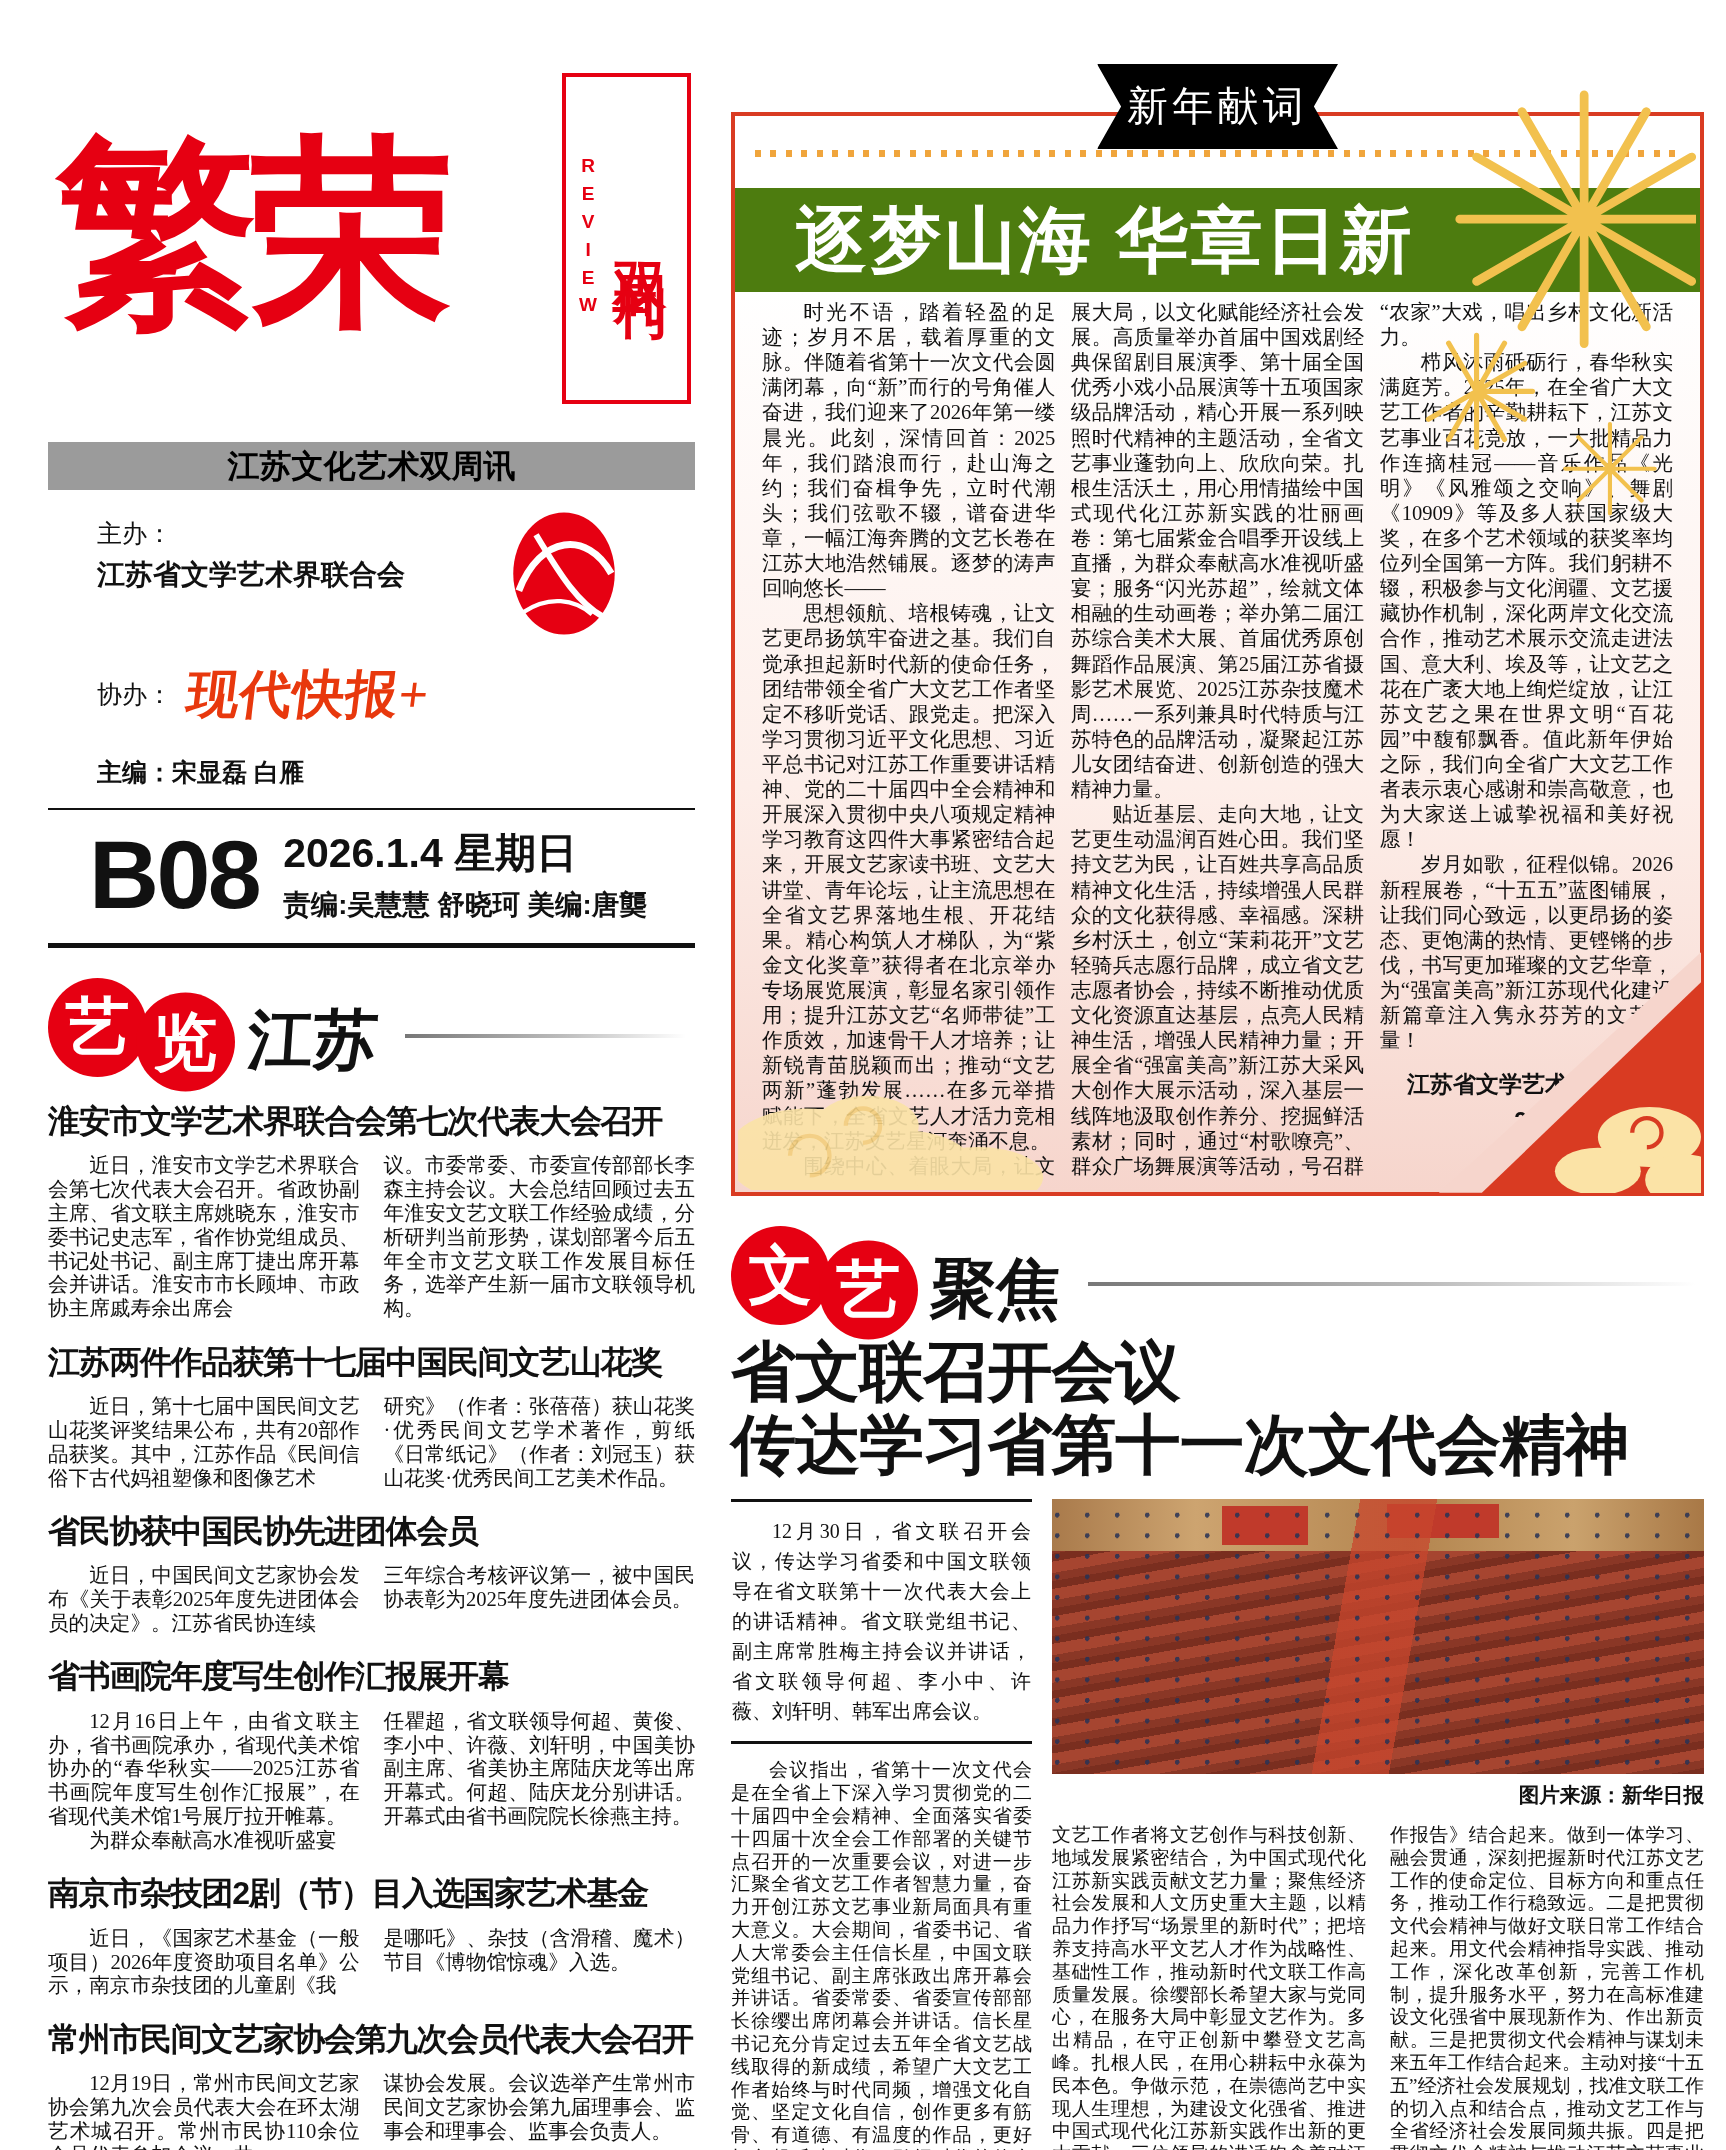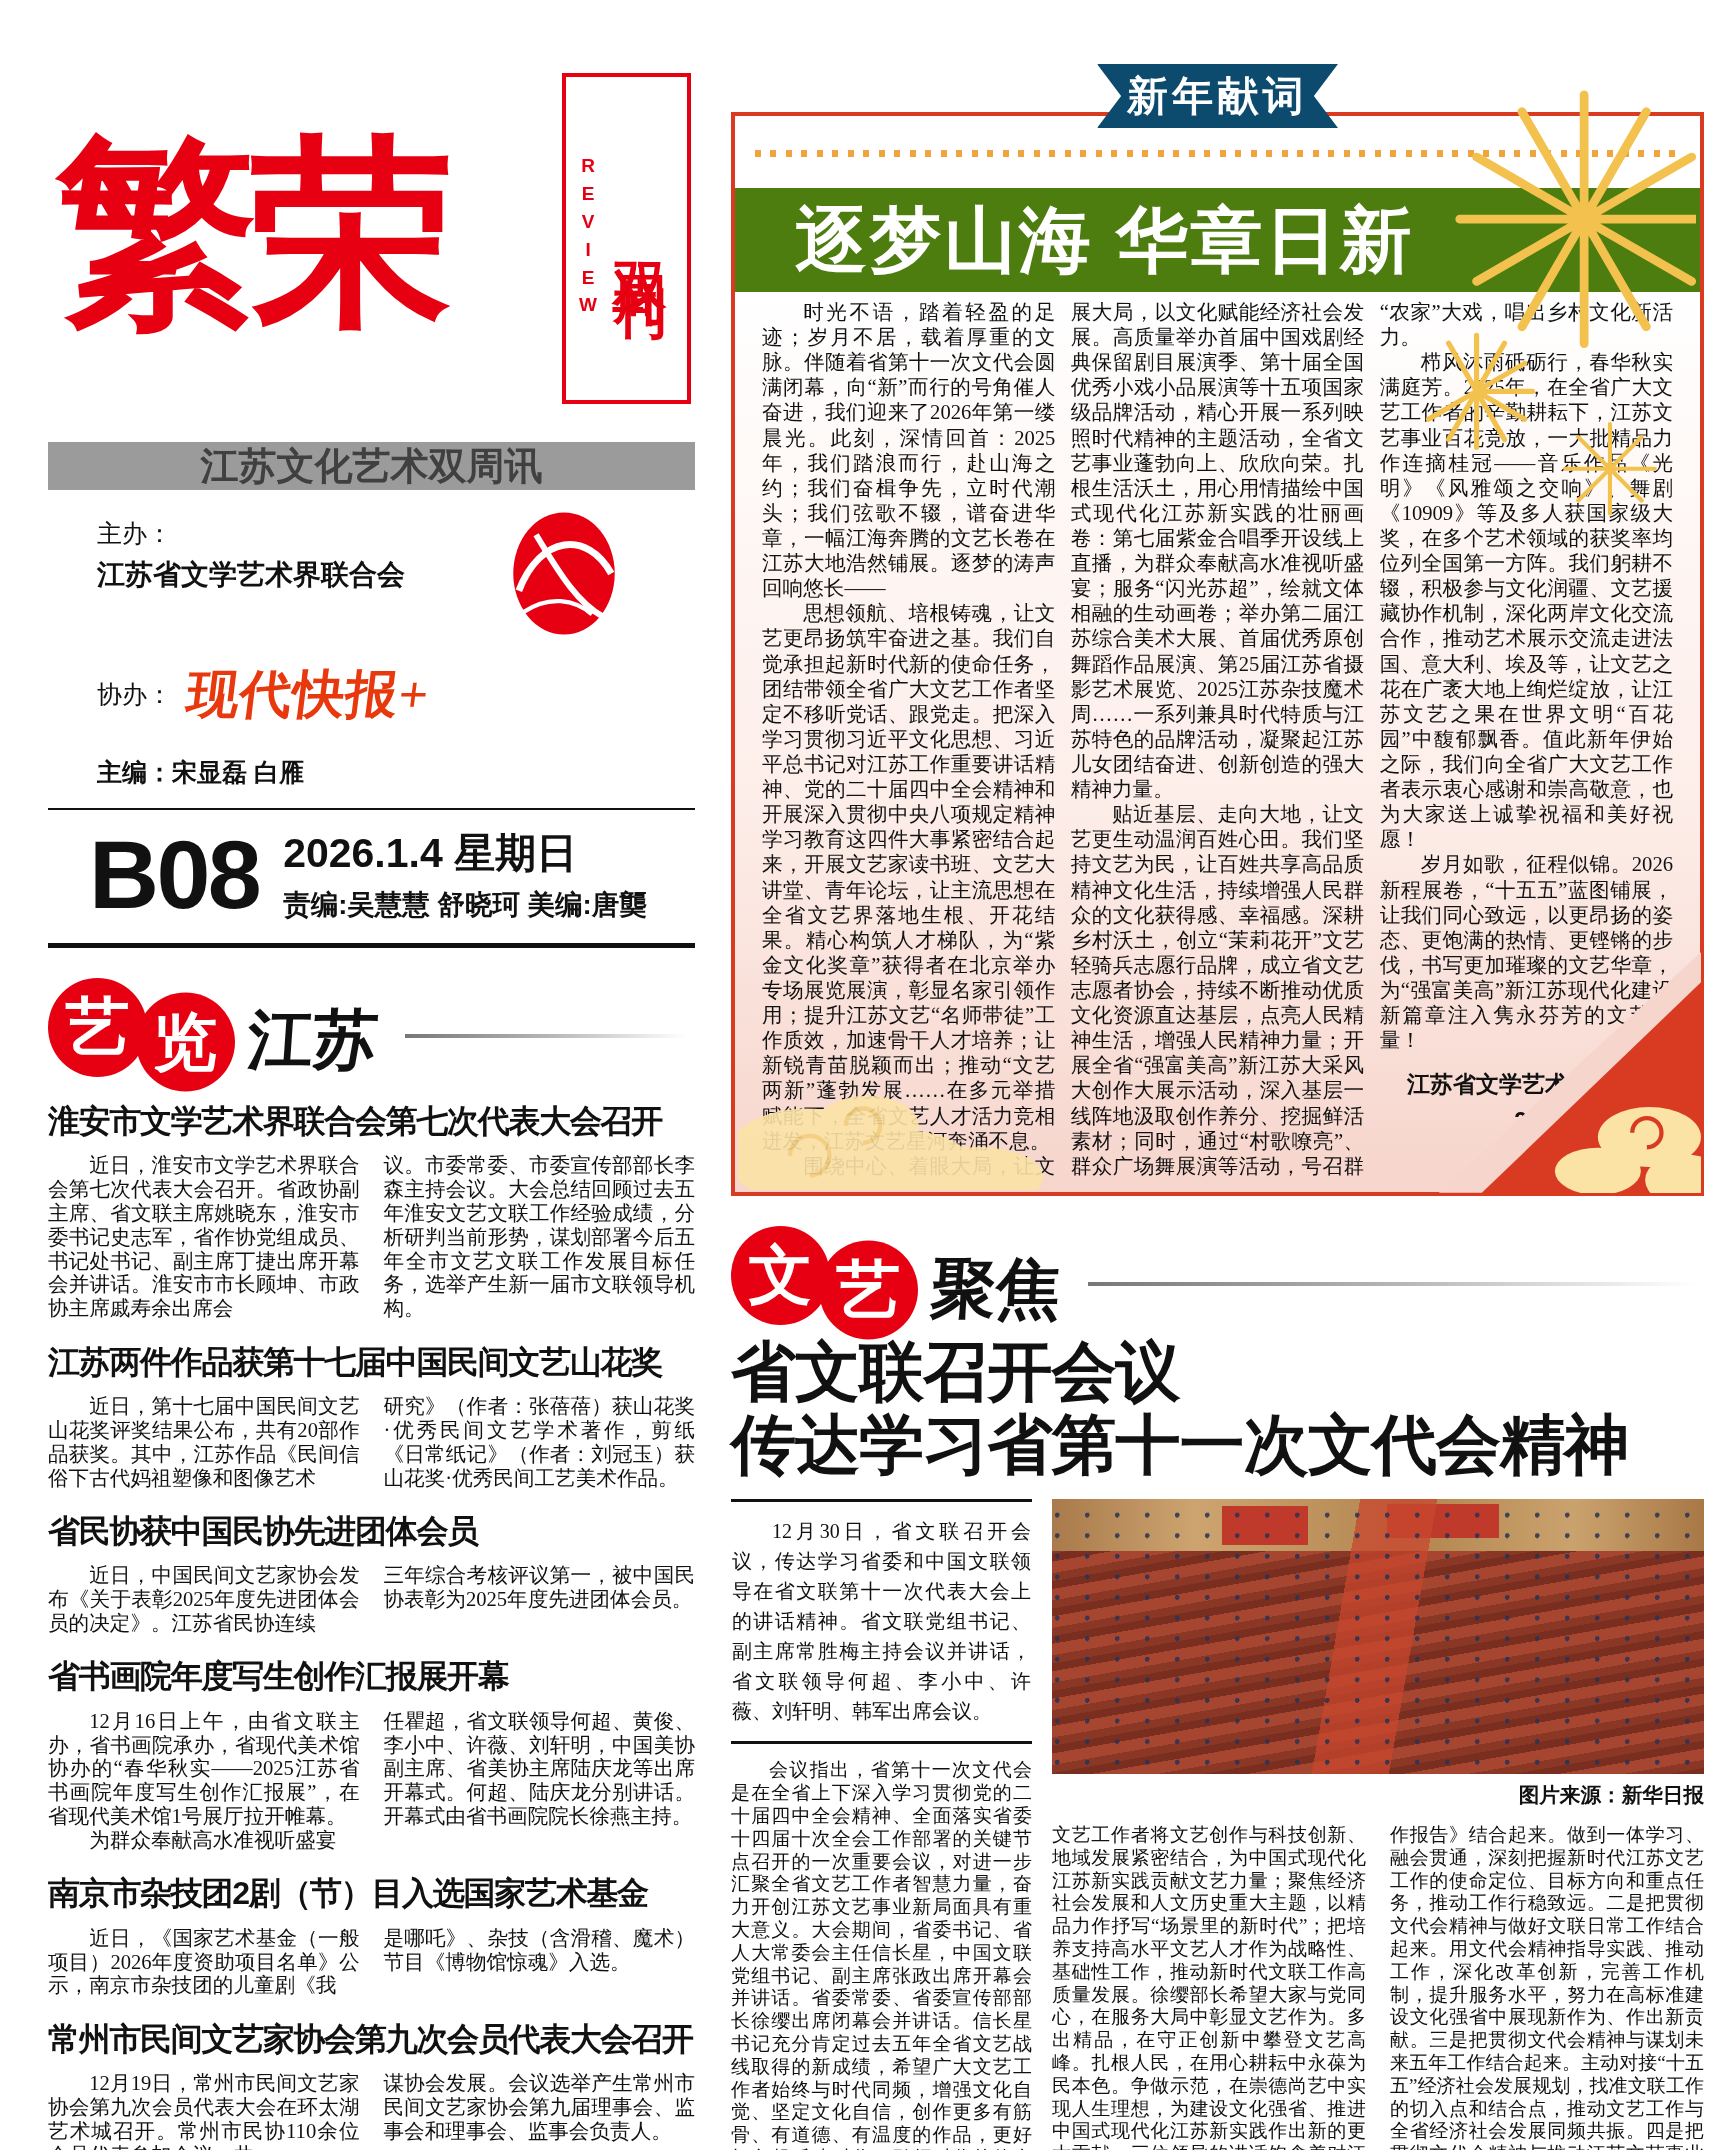--- a/index.html
+++ b/index.html
@@ -30,21 +30,21 @@
     color:#e60012; font-size:19px; letter-spacing:6.9px; font-weight:bold;
     font-family:"Liberation Sans",sans-serif;
   }
   .biweekly {
     writing-mode:vertical-rl; text-orientation:upright;
     color:#e60012; font-size:54px; font-weight:900; letter-spacing:13px;
     font-family:"Liberation Serif",serif;
   }
   .tagline {
     margin-top:7.7px; height:48px; line-height:48px; background:#9b9b9b;
-    color:#404040; text-align:center; font-size:38px; font-weight:bold;
+    color:#000000; text-align:center; font-size:32px; font-weight:bold;
     font-family:"Liberation Sans",sans-serif;
   }
   .org-row { position:relative; margin-top:24px; padding-left:49px; min-height:129px; }
   .org-label { font-size:25px; line-height:1.6; }
   .org-name { font-size:28px; font-weight:bold; line-height:1.5; font-family:"Liberation Sans",sans-serif; }
   .wenlian-logo { position:absolute; right:77px; top:-4.3px; }
   .co-row { margin-top:17px; padding-left:49px; display:flex; align-items:center; gap:15px; }
   .co-label { font-size:25px; }
   .co-name {
     font-size:52px; font-weight:900; color:#e8380d; transform:skewX(-7deg);
@@ -80,23 +80,23 @@
   .cols { display:flex; gap:24px; }
   .cols .col { flex:1; font-size:20.6px; line-height:1.16; text-align:justify; }
   p.ind { text-indent:2em; }
 
   
   .right { position:absolute; left:731px; top:39px; width:973px; }
 
   .xianci-box { position:relative; margin-top:73px; height:1084px; border:4.3px solid #d93b22; background:#fff; }
   .ribbon {
     position:absolute; top:-52px; left:50%; transform:translateX(-50%);
-    width:241px; height:64px; background:#0c4a6e; color:#fff; z-index:5;
+    width:241px; height:85px; background:#000000; color:#fff; z-index:5;
     display:flex; align-items:center; justify-content:center;
-    font-size:41px; font-weight:bold; letter-spacing:4.3px; font-family:"Liberation Serif",serif;
+    font-size:41px; font-weight:normal; letter-spacing:4.3px; font-family:"Liberation Serif",serif;
     clip-path:polygon(0 0,100% 0,90% 50%,100% 100%,0 100%,10% 50%);
   }
   .dots {
     position:absolute; top:34px; left:20px; right:20px; height:6.9px; z-index:1;
     background:repeating-linear-gradient(90deg,#f0a53c 0 6px,transparent 6px 15.5px);
   }
   .xianci-title {
     position:absolute; top:72px; left:0; right:0; height:104px; background:#4d7c0f;
     color:#fff; font-size:72px; font-weight:900; line-height:104px; letter-spacing:2.6px;
     padding-left:60px; font-family:"Liberation Sans",sans-serif; z-index:2; white-space:nowrap;

